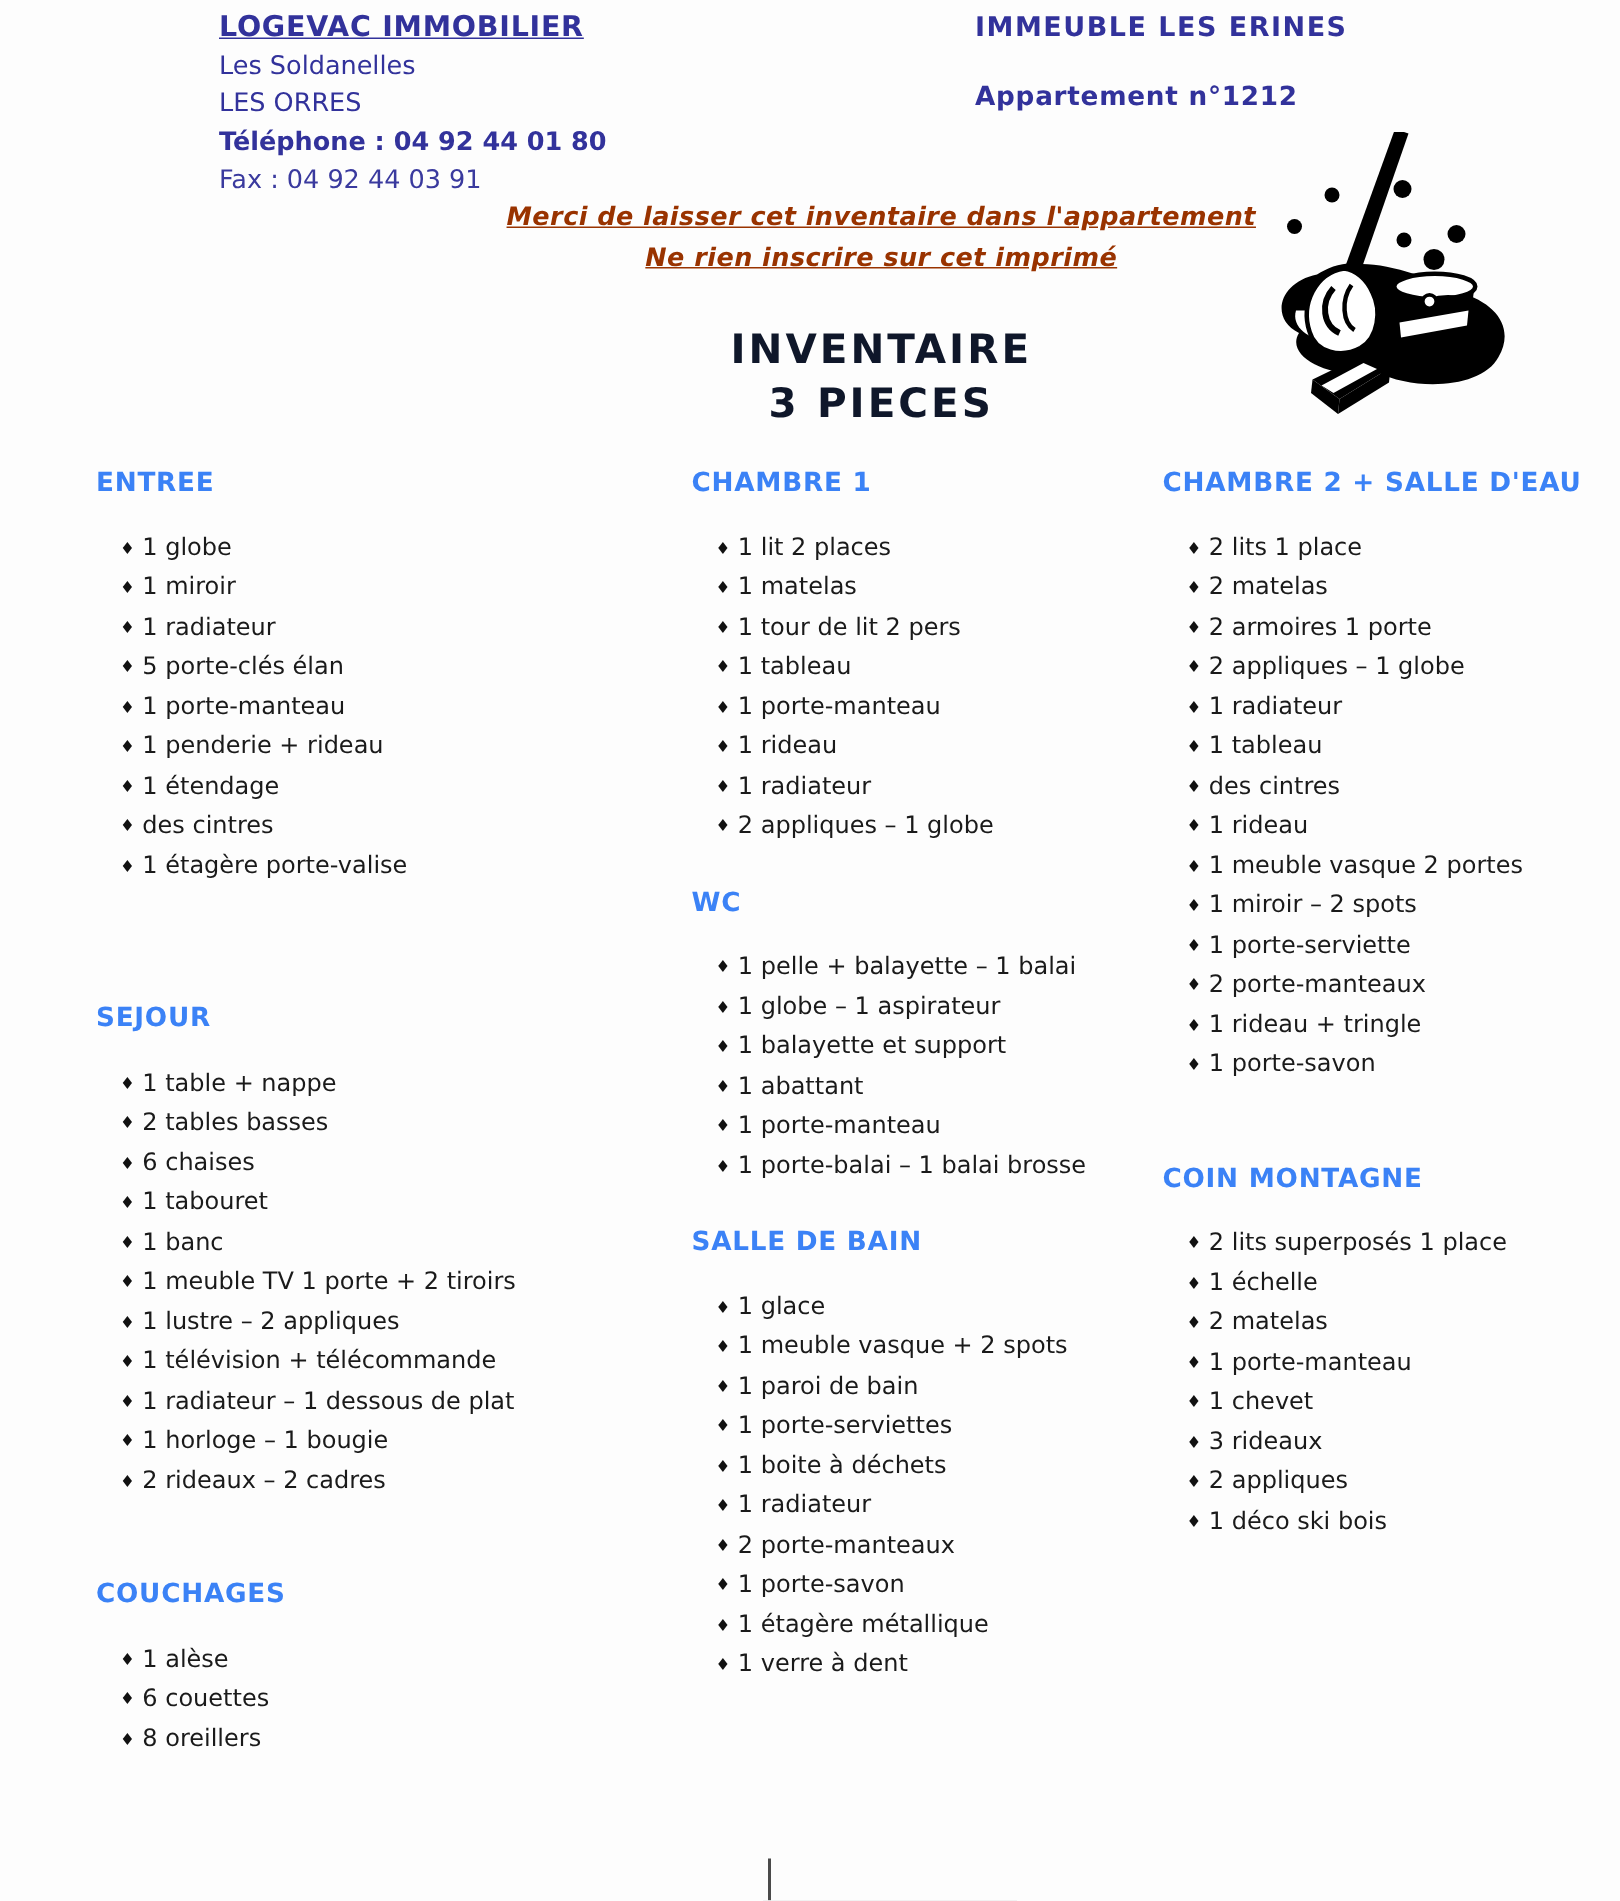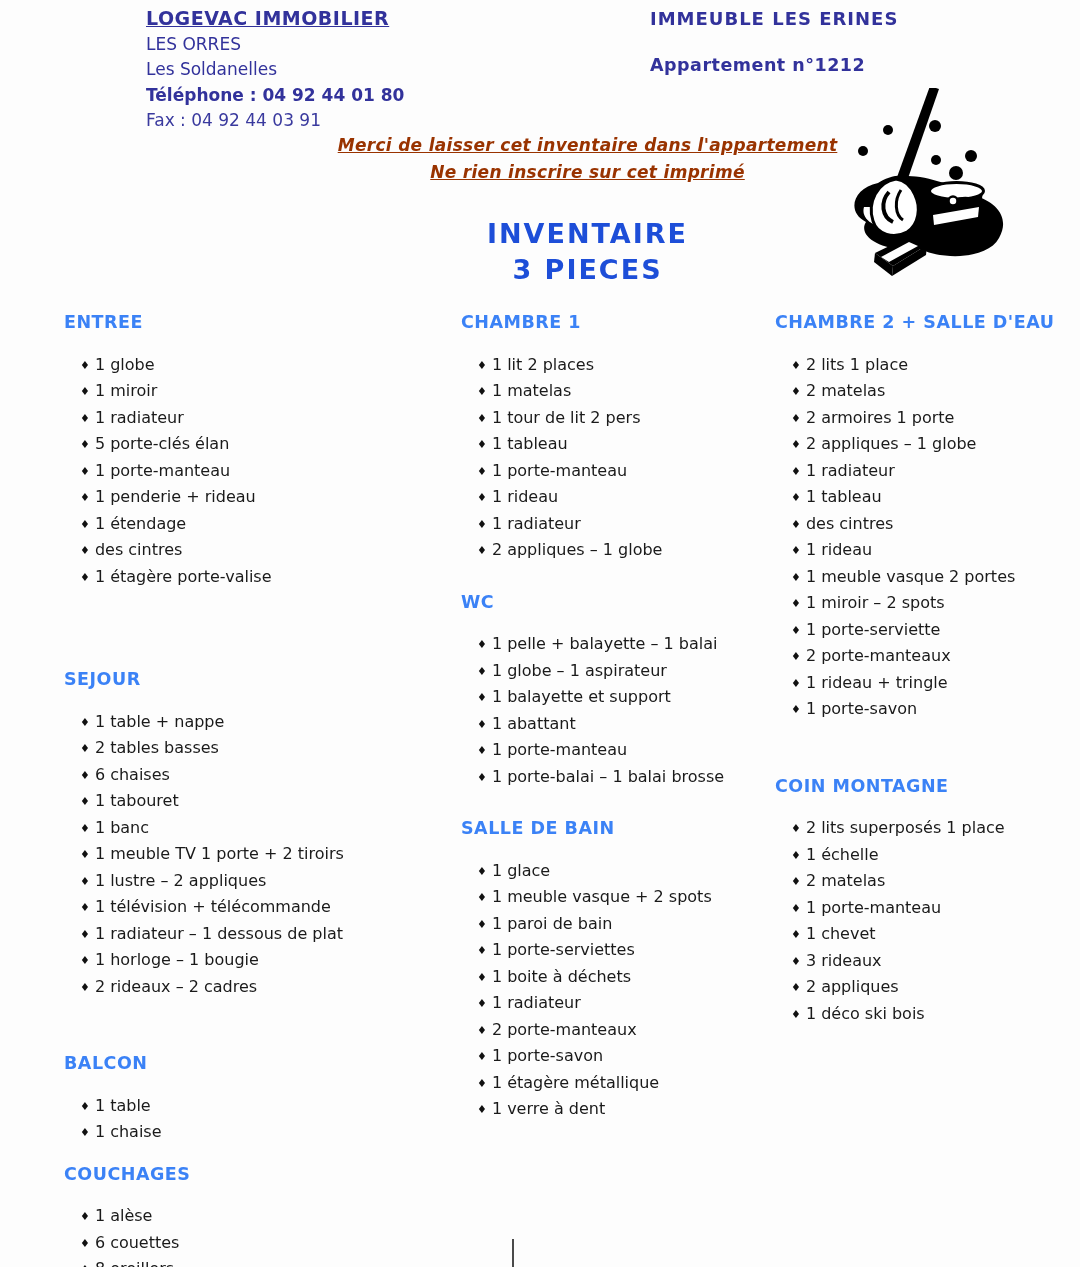--- a/index.html
+++ b/index.html
@@ -23,21 +23,21 @@
   .apartment{font-size:17.5px;font-weight:bold;margin-top:26px;letter-spacing:.5px;}
   
   .notices{position:absolute;left:95px;right:0;top:132px;text-align:center;}
   .notice{
     font-size:17px;line-height:27px;
     font-weight:bold;font-style:italic;
     text-decoration:underline;
     color:#993300;letter-spacing:.3px;
   }
   
-  .title-block{position:absolute;left:95px;right:0;top:216px;text-align:center;color:#1d4ed8;}
+  .title-block{position:absolute;left:95px;right:0;top:216px;text-align:center;color:#0f172a;}
   .title-line{font-size:27px;font-weight:bold;line-height:36px;letter-spacing:2px;}
   
   .clipart{position:absolute;left:848px;top:88px;width:165px;height:195px;}
   
   .col{position:absolute;top:310px;}
   .col[data-column="0"]{left:64px;width:398px;}
   .col[data-column="1"]{left:461px;width:314px;}
   .col[data-column="2"]{left:775px;width:302px;}
   .sec-heading{
     font-size:17.5px;font-weight:bold;color:#3b82f6;
@@ -56,22 +56,22 @@
   
   .cursor-mark{position:absolute;left:512px;top:1239px;width:2px;height:28px;background:#4a4a4a;}
 </style>
 </head>
 <body>
 
 <div class="page">
 
   <div class="header-left">
     <div class="company">LOGEVAC IMMOBILIER</div>
+    <div class="addr">Les Soldanelles</div>
     <div class="addr">LES ORRES</div>
-    <div class="addr">Les Soldanelles</div>
     <div class="phone">Téléphone : 04 92 44 01 80</div>
     <div class="fax">Fax : 04 92 44 03 91</div>
   </div>
 
   <div class="header-right">
     <div class="building">IMMEUBLE LES ERINES</div>
     <div class="apartment">Appartement n°1212</div>
   </div>
 
   <div class="clipart">
@@ -141,27 +141,20 @@
           <li><span class="bullet">♦</span><span class="item-text">1 banc</span></li>
           <li><span class="bullet">♦</span><span class="item-text">1 meuble TV 1 porte + 2 tiroirs</span></li>
           <li><span class="bullet">♦</span><span class="item-text">1 lustre – 2 appliques</span></li>
           <li><span class="bullet">♦</span><span class="item-text">1 télévision + télécommande</span></li>
           <li><span class="bullet">♦</span><span class="item-text">1 radiateur – 1 dessous de plat</span></li>
           <li><span class="bullet">♦</span><span class="item-text">1 horloge – 1 bougie</span></li>
           <li><span class="bullet">♦</span><span class="item-text">2 rideaux – 2 cadres</span></li>
         </ul>
       </div>
       <div class="section">
-        <div class="sec-heading">BALCON</div>
-        <ul class="items">
-          <li><span class="bullet">♦</span><span class="item-text">1 table</span></li>
-          <li><span class="bullet">♦</span><span class="item-text">1 chaise</span></li>
-        </ul>
-      </div>
-      <div class="section">
         <div class="sec-heading">COUCHAGES</div>
         <ul class="items">
           <li><span class="bullet">♦</span><span class="item-text">1 alèse</span></li>
           <li><span class="bullet">♦</span><span class="item-text">6 couettes</span></li>
           <li><span class="bullet">♦</span><span class="item-text">8 oreillers</span></li>
         </ul>
       </div>
     </div>
   <div class="col" data-column="1">
       <div class="section">

